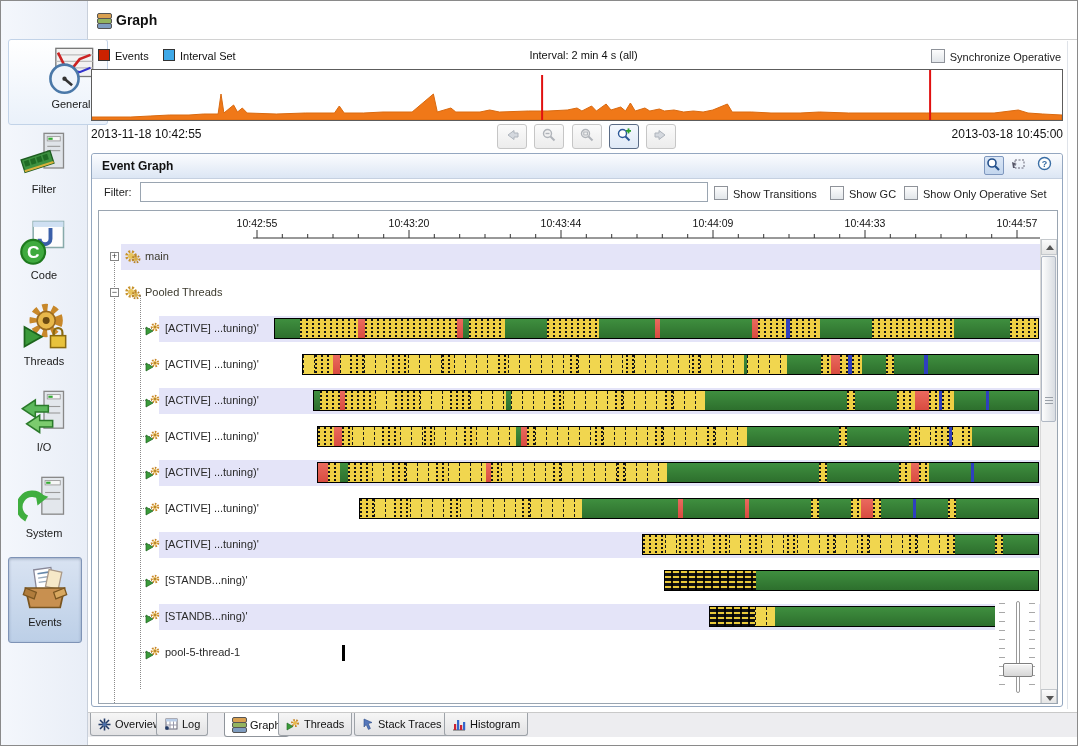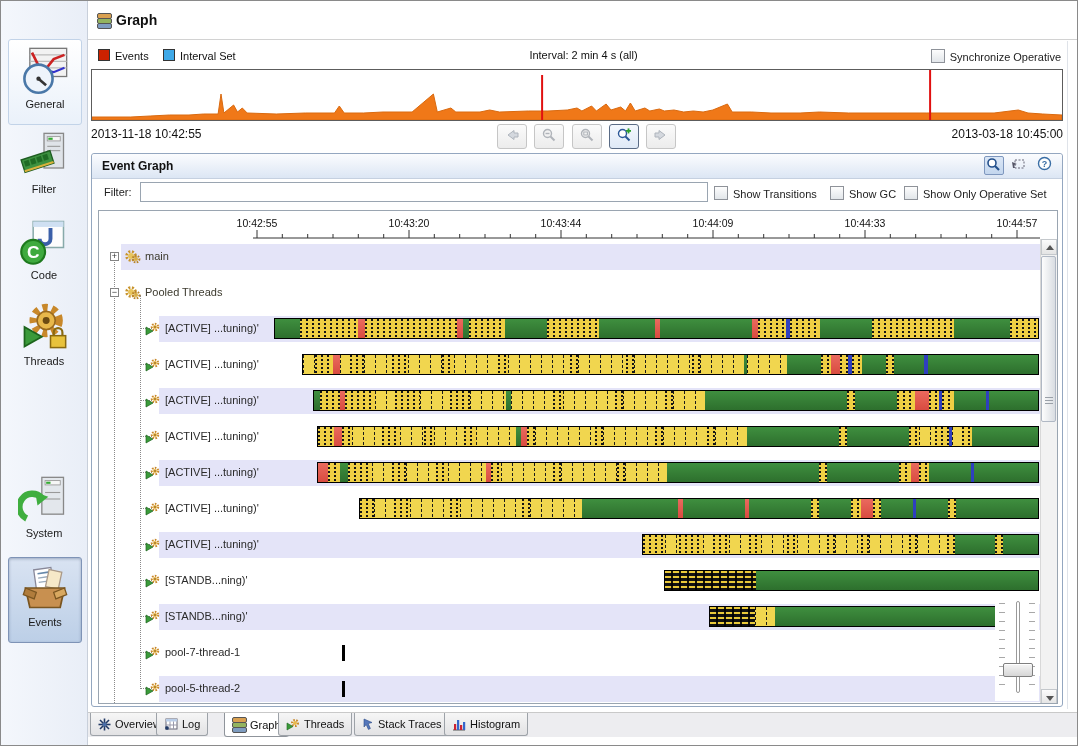--- a/index.html
+++ b/index.html
@@ -6,21 +6,21 @@
   #app{position:relative;width:1078px;height:746px;background:#fff;border:1px solid #8a8a8a;
        font-family:"Liberation Sans","DejaVu Sans",sans-serif;font-size:11px;color:#222;
        overflow:hidden;box-sizing:border-box;}
   .corner{position:absolute;width:9px;height:9px;background:#1d2e4e;top:0;}
   
   #sidebar{position:absolute;left:0;top:0;width:86px;height:746px;
            background:linear-gradient(90deg,#f4f7fc,#e9eef7);border-right:1px solid #c8cfda;}
   .side-item{position:absolute;left:7px;width:72px;height:84px;text-align:center;cursor:pointer;}
   .side-item .ic{display:block;margin:4px auto 2px;width:52px;height:52px;}
   .side-item .lbl{display:block;font-size:11px;color:#1a1a1a;}
-  .side-item.boxed{border:1px solid #c2d3e8;border-radius:3px;background:linear-gradient(180deg,#ffffff,#eaf1fa);}
+  .side-item.boxed{border:1px solid #c2d3e8;border-radius:3px;background:linear-gradient(180deg,#ffffff,#eaf1fa);padding-left:26px;}
   .side-item.selected{border:1px solid #7e93b6;border-radius:3px;
        background:linear-gradient(180deg,#d9e3f2,#bccfe7);box-shadow:inset 0 1px 3px rgba(40,60,100,.35);}
   
   #hdr{position:absolute;left:87px;top:0;width:991px;height:38px;border-bottom:1px solid #d2d2d2;background:#fff;}
   #hdr .title{position:absolute;left:28px;top:11px;font-size:14px;font-weight:bold;color:#111;}
   .bars-icon{position:absolute;display:inline-block;width:14px;height:15px;}
   .bars-icon i{position:absolute;left:0;width:13px;height:4px;border:1px solid #555;border-radius:2px;display:block;}
   .bars-icon i:nth-child(1){top:0;background:#d9a050;}
   .bars-icon i:nth-child(2){top:5px;background:#93b45f;}
   .bars-icon i:nth-child(3){top:10px;background:#7e9cc0;}
@@ -166,20 +166,32 @@
     <div class="side-item" style="top:296px">
       <svg class="ic" viewBox="0 0 24 24">
         <circle cx="13" cy="9" r="6" fill="none" stroke="#c8882a" stroke-width="3.4" stroke-dasharray="2.4,2"></circle>
         <circle cx="13" cy="9" r="4.2" fill="#e8b84b" stroke="#9a6a1e" stroke-width=".8"></circle>
         <circle cx="13" cy="9" r="1.6" fill="#6b4a12"></circle>
         <polygon points="3,12 3,21 11,16.5" fill="#3a9a3a" stroke="#1c641c" stroke-width=".8"></polygon>
         <rect x="15" y="16" width="7" height="5.5" fill="#e8c23c" stroke="#8a6a10" stroke-width=".7"></rect>
         <path d="M16.5 16 v-1.5 a2 2 0 0 1 4 0 V16" fill="none" stroke="#8a6a10" stroke-width="1"></path>
       </svg>
       <span class="lbl">Threads</span>
+    </div>
+    <div class="side-item" style="top:382px">
+      <svg class="ic" viewBox="0 0 24 24">
+        <rect x="12" y="2" width="9" height="17" fill="#e3e7ec" stroke="#888" stroke-width=".6"></rect>
+        <rect x="13.5" y="3.5" width="6" height="2" fill="#f7f7f7" stroke="#999" stroke-width=".4"></rect>
+        <rect x="14" y="4" width="2" height="1" fill="#3a3"></rect>
+        <line x1="13.5" y1="9" x2="19.5" y2="9" stroke="#999" stroke-width=".5"></line>
+        <line x1="13.5" y1="12" x2="19.5" y2="12" stroke="#999" stroke-width=".5"></line>
+        <polygon points="2,10 8,6 8,8.5 14,8.5 14,11.5 8,11.5 8,14" fill="#5cb85c" stroke="#2a7a2a" stroke-width=".7"></polygon>
+        <polygon points="16,17 10,13 10,15.5 4,15.5 4,18.5 10,18.5 10,21" transform="rotate(180 10 17)" fill="#7ccb6e" stroke="#2a7a2a" stroke-width=".7"></polygon>
+      </svg>
+      <span class="lbl">I/O</span>
     </div>
     <div class="side-item" style="top:468px">
       <svg class="ic" viewBox="0 0 24 24">
         <rect x="11" y="2" width="10" height="17" fill="#e3e7ec" stroke="#888" stroke-width=".6"></rect>
         <rect x="12.5" y="3.5" width="7" height="2" fill="#f7f7f7" stroke="#999" stroke-width=".4"></rect>
         <rect x="13" y="4" width="2" height="1" fill="#3a3"></rect>
         <line x1="12.5" y1="9" x2="19.5" y2="9" stroke="#999" stroke-width=".5"></line>
         <line x1="12.5" y1="12" x2="19.5" y2="12" stroke="#999" stroke-width=".5"></line>
         <path d="M 4 21 a 6 6 0 1 1 7 -9.5" fill="none" stroke="#3fae3f" stroke-width="3"></path>
         <polygon points="8,9 14,11 9,15" fill="#3fae3f"></polygon>
@@ -667,33 +679,21 @@
             </div>
           </div>
           <div class="row" style="top:396px">
             <span class="stub"></span>
             <span class="gicon" style="left:45px;top:11px"><svg width="17" height="15" viewBox="0 0 17 15">
                 <circle cx="11" cy="5" r="3.2" fill="none" stroke="#c8882a" stroke-width="2" stroke-dasharray="1.6,1.3"></circle>
                 <circle cx="11" cy="5" r="2" fill="#e8b84b"></circle>
                 <circle cx="11" cy="5" r=".8" fill="#7a4a10"></circle>
                 <polygon points="2,5 2,13 9,9" fill="#3a9a3a" stroke="#1c641c" stroke-width=".7"></polygon>
               </svg></span>
-            <span class="rlabel thread" style="left:66px">pool-7-thread-1</span>
-            <div class="evtick" style="left:243px"></div>
-          </div>
-          <div class="row" style="top:432px">
-            <div class="band" style="left:60px"></div>
-            <span class="stub"></span>
-            <span class="gicon" style="left:45px;top:11px"><svg width="17" height="15" viewBox="0 0 17 15">
-                <circle cx="11" cy="5" r="3.2" fill="none" stroke="#c8882a" stroke-width="2" stroke-dasharray="1.6,1.3"></circle>
-                <circle cx="11" cy="5" r="2" fill="#e8b84b"></circle>
-                <circle cx="11" cy="5" r=".8" fill="#7a4a10"></circle>
-                <polygon points="2,5 2,13 9,9" fill="#3a9a3a" stroke="#1c641c" stroke-width=".7"></polygon>
-              </svg></span>
-            <span class="rlabel thread" style="left:66px">pool-5-thread-2</span>
+            <span class="rlabel thread" style="left:66px">pool-5-thread-1</span>
             <div class="evtick" style="left:243px"></div>
           </div>
         </div>
       <div id="vscroll">
         <span class="sb-btn" style="top:0">
             <span class="tri-up"></span>
           </span>
         <div id="sb-thumb">
             <span class="grip"></span>
           </div>

